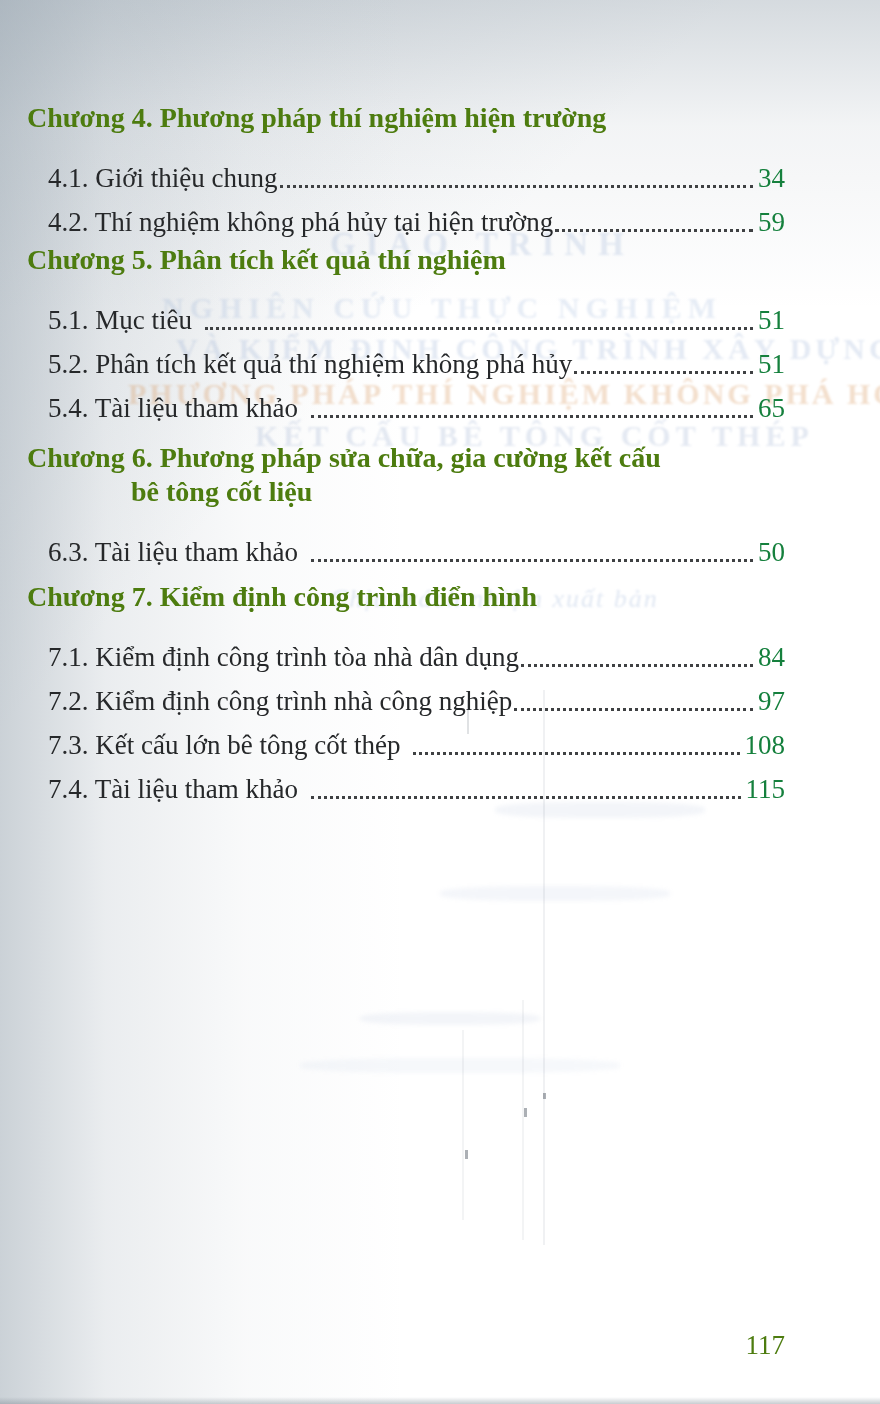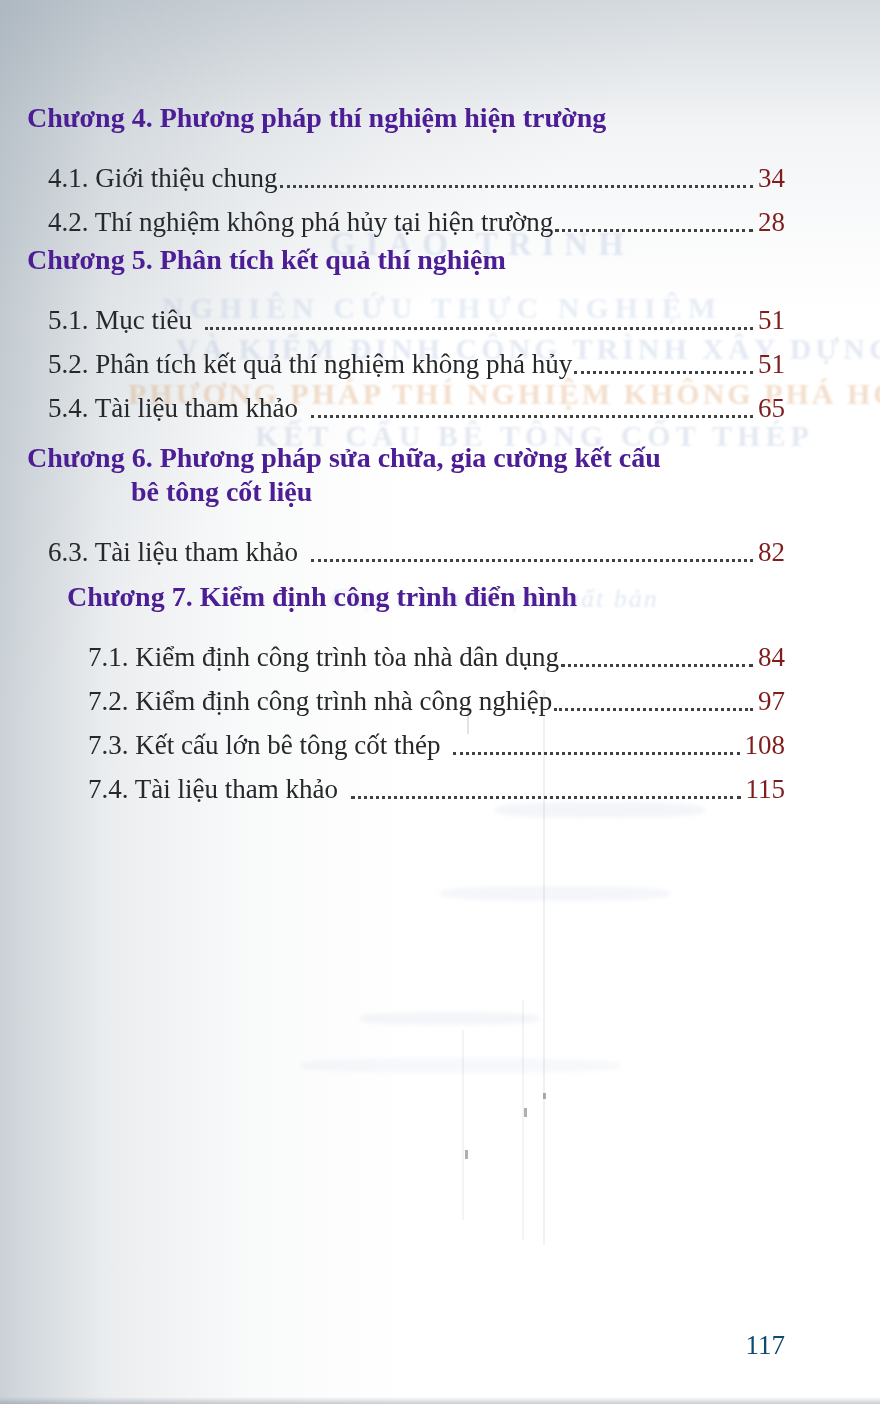--- a/index.html
+++ b/index.html
@@ -43,37 +43,37 @@
   .st1 { left: 543px; top: 690px;  height: 555px; background: rgba(140,150,160,0.13); }
   .st2 { left: 522px; top: 1000px; height: 240px; background: rgba(140,150,160,0.10); }
   .st3 { left: 462px; top: 1030px; height: 190px; background: rgba(140,150,160,0.10); }
   .st4 { left: 467px; top: 700px;  height: 34px;  background: rgba(100,110,120,0.20); }
   .speck { position: absolute; z-index: 1; width: 3px; height: 9px; background: rgba(70,80,90,0.45); }
   .sp1 { left: 465px; top: 1150px; } .sp2 { left: 524px; top: 1108px; } .sp3 { left: 543px; top: 1093px; height: 6px; }
 
   
   .toc { position: relative; z-index: 2; padding: 101px 95px 0 27px; }
   .chapter-heading {
-    font-size: 28px; line-height: 34px; font-weight: bold; color: #4c1d95;
+    font-size: 28px; line-height: 34px; font-weight: bold; color: #4d7c0f;
     padding-left: 104px; text-indent: -104px; margin: 0 0 16px 0;
   }
   .chapter-heading .line2 { display: block; text-indent: 0; }
-  .sec-5 { margin-top: 4px; } .sec-6 { margin-top: 16px; } .sec-7 { margin-top: 11px; margin-left: 40px; }
+  .sec-5 { margin-top: 4px; } .sec-6 { margin-top: 16px; } .sec-7 { margin-top: 11px; }
   .entry {
     display: flex; align-items: flex-end; height: 44px;
     font-size: 27px; line-height: 33px; color: #26282a; padding-left: 21px;
   }
   .entry-label { white-space: nowrap; }
   .dots { flex: 1; min-width: 18px; border-bottom: 3px dotted #3f4143; margin: 0 5px 7px 2px; }
   .gap .dots { margin-left: 13px; }
-  .pageno { white-space: nowrap; color: #7f1d1d; }
+  .pageno { white-space: nowrap; color: #15803d; }
 
   .folio {
     position: absolute; z-index: 2; left: 735px; top: 1330px; width: 50px;
-    font-size: 27px; color: #0c4a6e; text-align: right;
+    font-size: 27px; color: #4d7c0f; text-align: right;
   }
 </style>
 </head>
 <body>
 
 <div class="page">
   <div class="paper-shade"></div>
 
   <div class="ghost g1">GIÁO TRÌNH</div>
   <div class="ghost g2">NGHIÊN CỨU THỰC NGHIỆM</div>
@@ -100,21 +100,21 @@
         <span>Chương 4. Phương pháp thí nghiệm hiện trường</span>
       </div>
       <div class="entry">
         <span class="entry-label">4.1. Giới thiệu chung</span>
         <span class="dots"></span>
         <span class="pageno">34</span>
       </div>
       <div class="entry">
         <span class="entry-label">4.2. Thí nghiệm không phá hủy tại hiện trường</span>
         <span class="dots"></span>
-        <span class="pageno">28</span>
+        <span class="pageno">59</span>
       </div>
     </div>
 
     <div class="section sec-5">
       <div class="chapter-heading">
         <span>Chương 5. Phân tích kết quả thí nghiệm</span>
       </div>
       <div class="entry gap">
         <span class="entry-label">5.1. Mục tiêu</span>
         <span class="dots"></span>
@@ -133,21 +133,21 @@
     </div>
 
     <div class="section sec-6">
       <div class="chapter-heading">
         <span>Chương 6. Phương pháp sửa chữa, gia cường kết cấu</span>
         <span class="line2">bê tông cốt liệu</span>
       </div>
       <div class="entry gap">
         <span class="entry-label">6.3. Tài liệu tham khảo</span>
         <span class="dots"></span>
-        <span class="pageno">82</span>
+        <span class="pageno">50</span>
       </div>
     </div>
 
     <div class="section sec-7">
       <div class="chapter-heading">
         <span>Chương 7. Kiểm định công trình điển hình</span>
       </div>
       <div class="entry">
         <span class="entry-label">7.1. Kiểm định công trình tòa nhà dân dụng</span>
         <span class="dots"></span>

